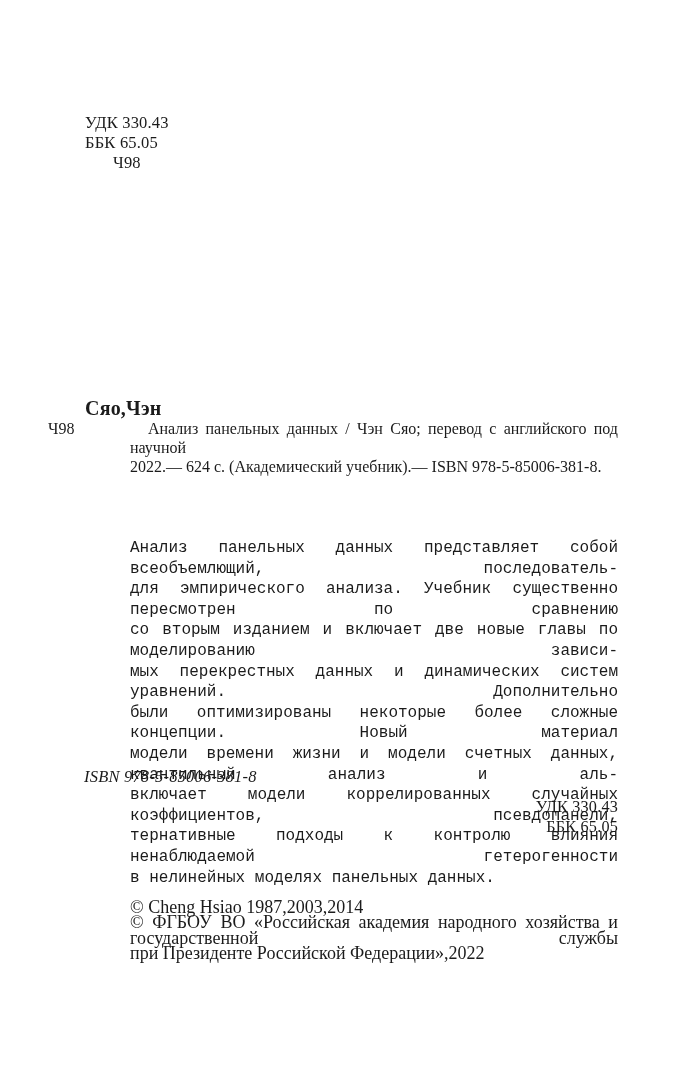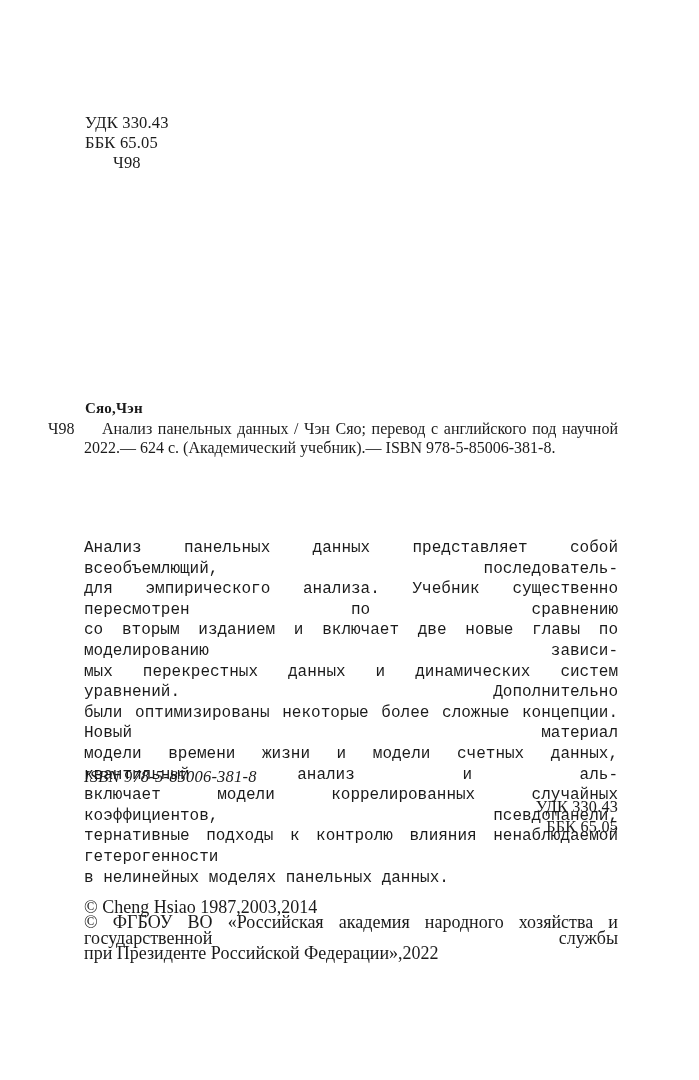--- a/index.html
+++ b/index.html
@@ -25,21 +25,21 @@
     line-height: 20px;
     letter-spacing: 0.2px;
   }
   .top-class .sign { margin-left: 28px; }
 
   
   .author-heading {
     left: 85px;
     top: 398px;
     font-weight: bold;
-    font-size: 15px;
+    font-size: 20px;
     line-height: 20px;
     letter-spacing: 0.2px;
   }
   .margin-sign {
     left: 48px;
     top: 419px;
     font-size: 16px;
     line-height: 19px;
   }
   .card-lines {
@@ -84,21 +84,21 @@
   
   .copyright {
     left: 84px;
     top: 900px;
     width: 534px;
     font-size: 18px;
     line-height: 15.3px;
   }
 
   
-  .line { text-align: left; }
+  .line { text-align: left; margin-left: 46px; }
   .line.jl {
     text-align: justify;
     text-align-last: justify;
   }
 </style>
 </head>
 <body>
 
 <div class="abs top-class">
   <div>УДК 330.43</div>

